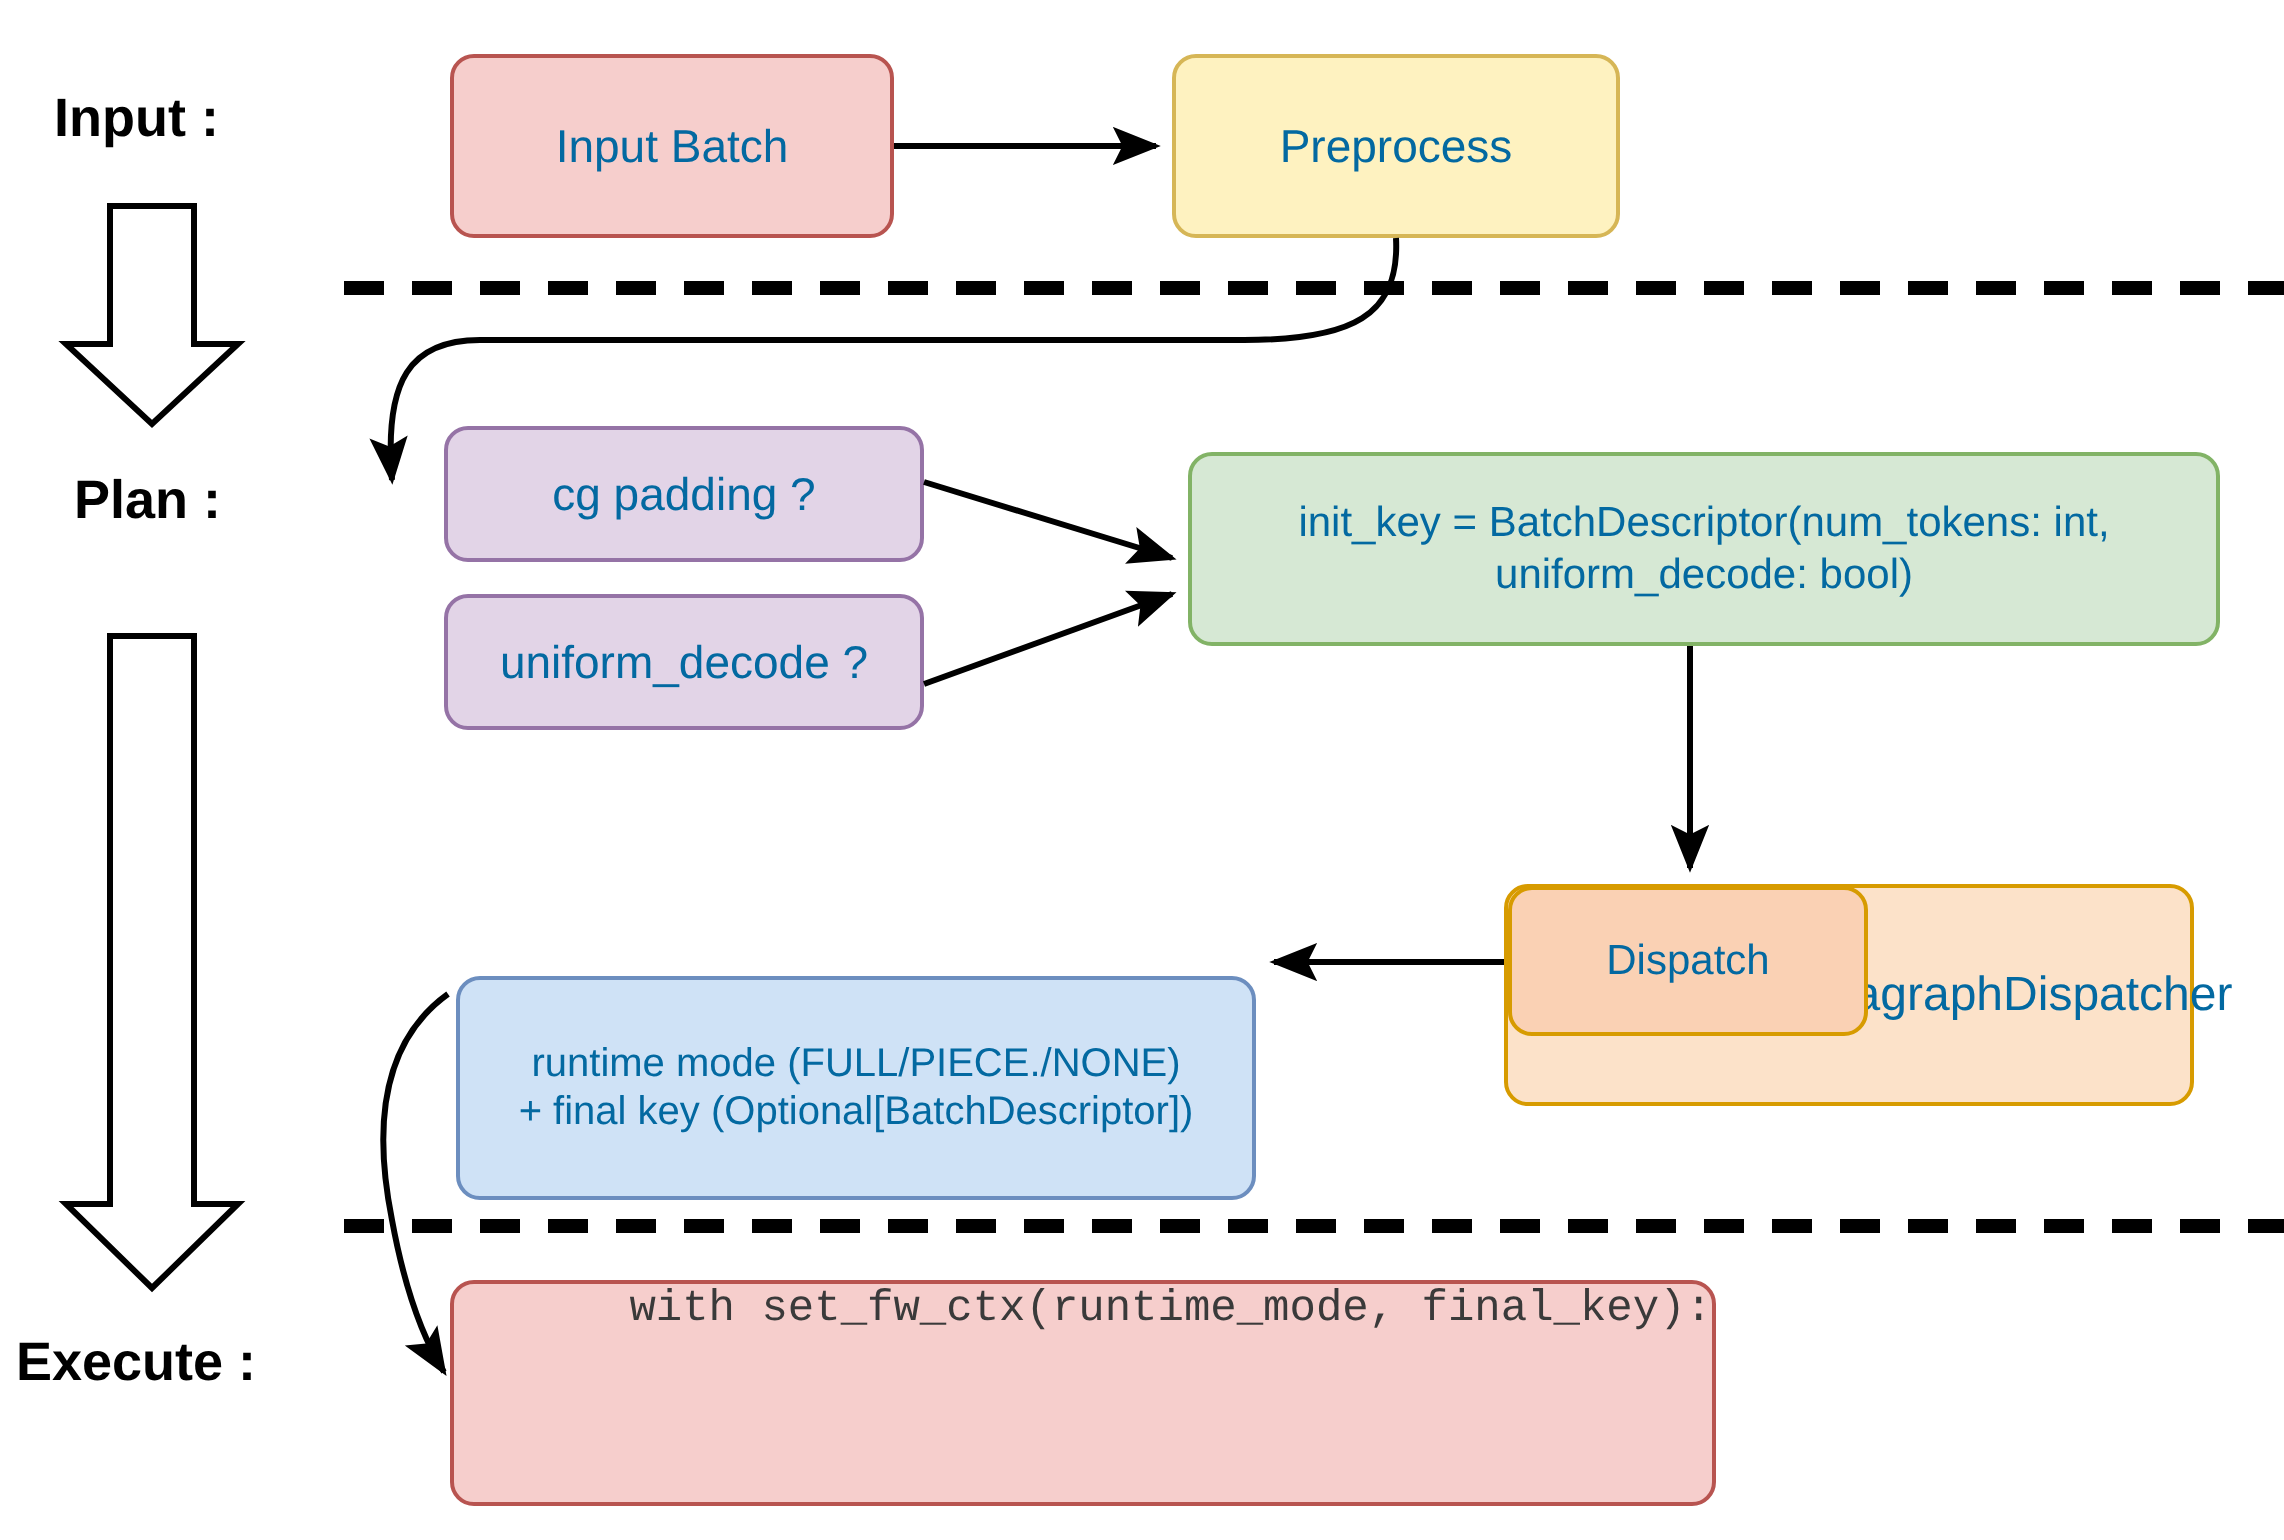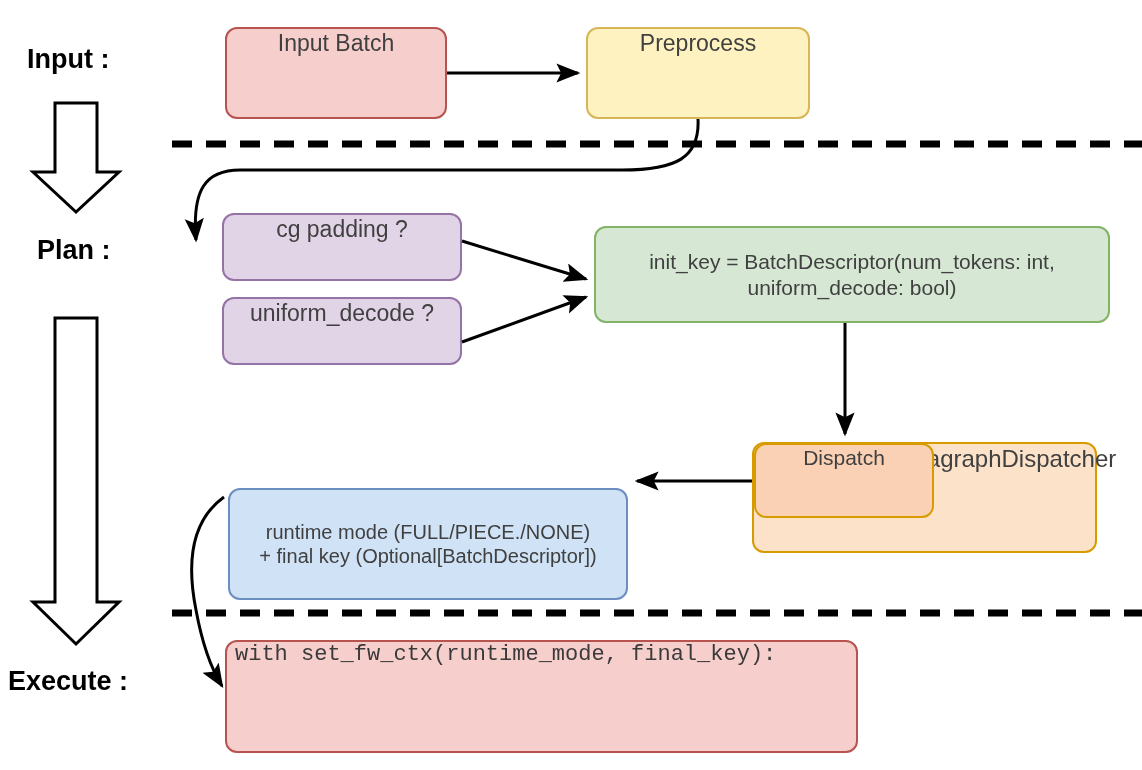--- a/index.html
+++ b/index.html
@@ -2,23 +2,23 @@
 <html><head>
 <meta charset="utf-8">
 <style>
   html,body{margin:0;padding:0;background:#ffffff;}
   body{width:1142px;height:770px;position:relative;overflow:hidden;
        font-family:"Liberation Sans","DejaVu Sans",sans-serif;}
   #stage{position:absolute;left:0;top:0;width:1142px;height:770px;padding-left:45px;}
   svg.layer{position:absolute;left:0;top:0;width:1142px;height:770px;overflow:visible;}
   svg.arrows{pointer-events:none;}
 
-  .node{position:absolute;box-sizing:border-box;display:flex;
+  .node{position:absolute;box-sizing:border-box;display:flex;align-items:center;
         justify-content:center;text-align:center;border-radius:12px;border:2px solid;
-        line-height:1.22;color:#404040;}
+        line-height:1.22;color:#0369a1;}
   .stage-label{position:absolute;font-weight:bold;color:#000;white-space:nowrap;}
 
   .n-pink   {background:#F6CECC;border-color:#B85450;}
   .n-yellow {background:#FEF2C0;border-color:#D6B656;}
   .n-purple {background:#E2D4E7;border-color:#9573A6;}
   .n-green  {background:#D6E8D4;border-color:#82B366;}
   .n-blue   {background:#CFE2F6;border-color:#6C8EBF;margin-top:43px;}
   .n-orange-outer{background:#FCE2C9;border-color:#D79B00;}
   .n-orange-inner{background:#FAD1B4;border-color:#D79B00;}
 
@@ -72,21 +72,21 @@
 
   <div class="node n-orange-inner" style="left:754px;top:443px;width:180px;height:75px;font-size:21px;">
     <span>Dispatch</span>
   </div>
 
   <div class="node n-blue" style="left:228px;top:445px;width:400px;height:112px;font-size:20px;flex-direction:column;">
     <span>runtime mode (FULL/PIECE./NONE)</span>
     <span>+ final key (Optional[BatchDescriptor])</span>
   </div>
 
-  <div class="node n-pink code" style="left:225px;top:640px;width:633px;height:113px;font-size:22px;flex-direction:column;align-items:flex-start;">
+  <div class="node n-pink code" style="left:225px;top:640px;width:633px;height:113px;font-size:22px;flex-direction:column;align-items:flex-end;">
     <span>with set_fw_ctx(runtime_mode, final_key):</span>
   </div>
 
   <svg class="layer arrows">
     <defs>
       <marker id="ah" markerWidth="9" markerHeight="9" refX="7.2" refY="3.2" orient="auto" markerUnits="strokeWidth">
         <path d="M0,0 L8,3.2 L0,6.4 L1.6,3.2 z" fill="#000"></path>
       </marker>
     </defs>
 

